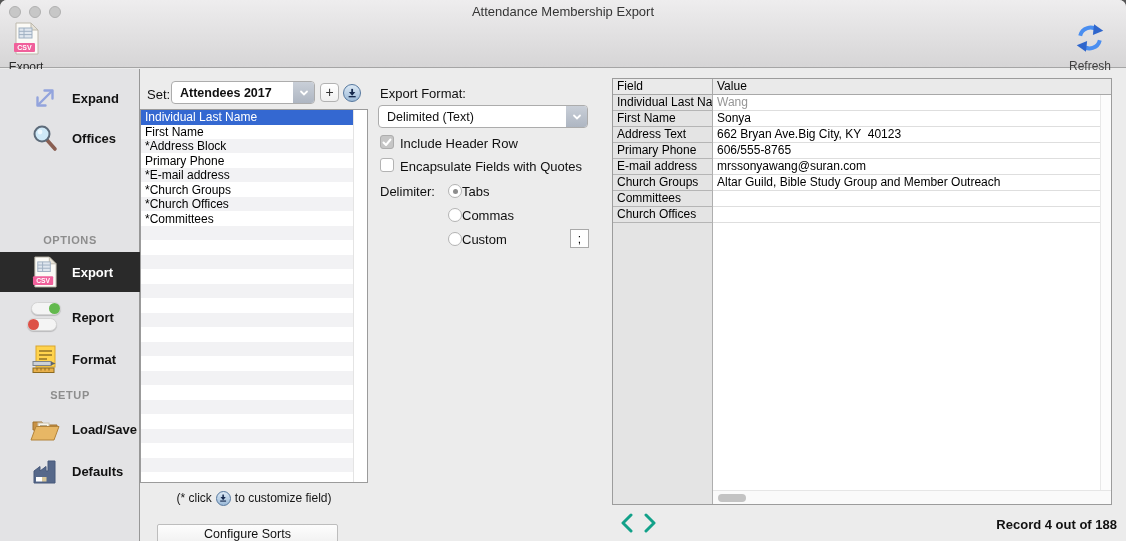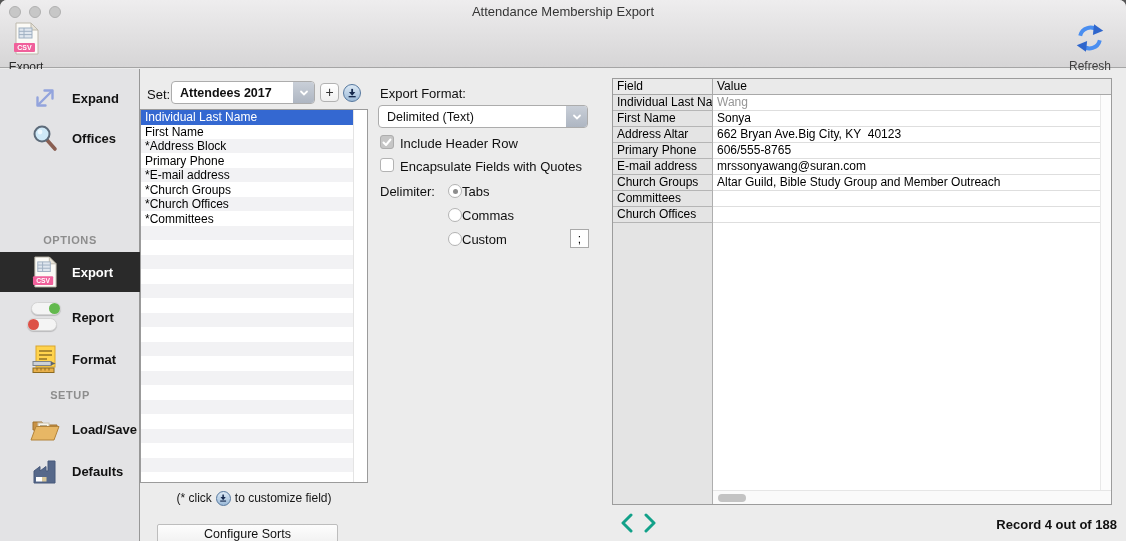--- a/index.html
+++ b/index.html
@@ -352,21 +352,21 @@
     <div id="table-rows">
         <div class="trow">
           <div class="tcell f">Individual Last Name</div>
           <div class="tcell v muted">Wang</div>
         </div>
         <div class="trow">
           <div class="tcell f">First Name</div>
           <div class="tcell v">Sonya</div>
         </div>
         <div class="trow">
-          <div class="tcell f">Address Altar</div>
+          <div class="tcell f">Address Text</div>
           <div class="tcell v">662 Bryan Ave.Big City, KY  40123</div>
         </div>
         <div class="trow">
           <div class="tcell f">Primary Phone</div>
           <div class="tcell v">606/555-8765</div>
         </div>
         <div class="trow">
           <div class="tcell f">E-mail address</div>
           <div class="tcell v">mrssonyawang@suran.com</div>
         </div>

